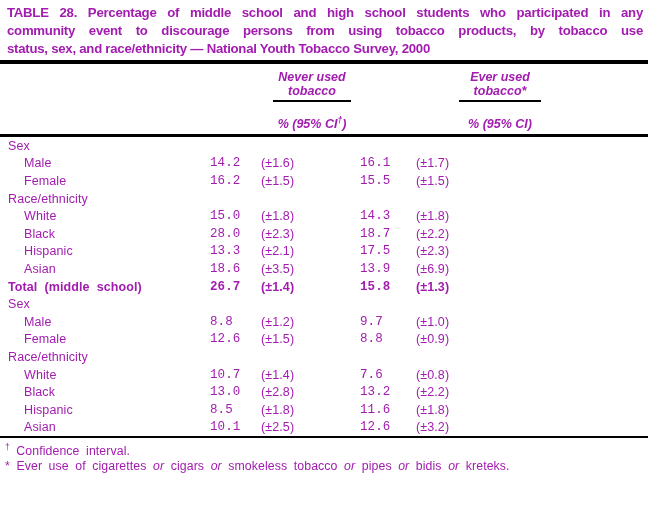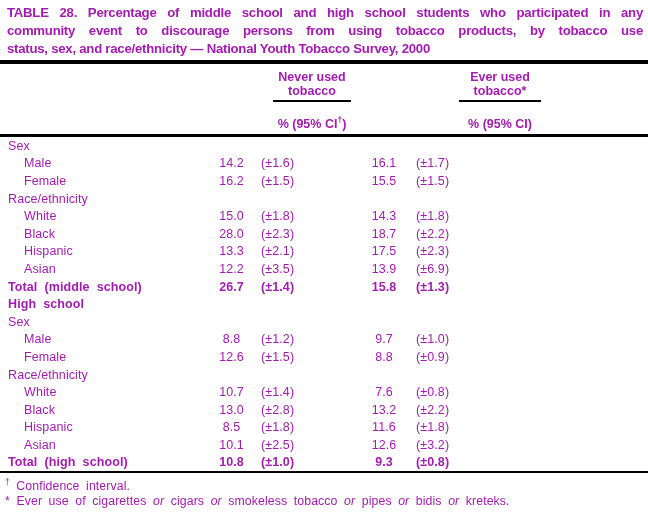--- a/index.html
+++ b/index.html
@@ -27,20 +27,21 @@
     table-layout: fixed;
     margin-top: 2px;
     border-top: 4px solid #000;
   }
   thead th {
     border-bottom: 3.5px solid #000;
     vertical-align: top;
     font-size: 12.5px;
     font-weight: bold;
     padding: 6px 0 3px 0;
+    font-style: italic;
   }
   th.grp div { text-align: center; line-height: 14px; white-space: nowrap; }
   th.grp1 { padding-left: 54px; }
   th.grp2 { padding-right: 8px; }
   .spanner {
     display: inline-block;
     border-bottom: 2px solid #000;
     padding: 0 15px 2px 15px;
   }
   .sub { margin-top: 15px; }
@@ -49,21 +50,21 @@
     font-size: 12.5px;
     height: 17.6px;
     padding: 0;
     vertical-align: middle;
     white-space: nowrap;
     word-spacing: 3.5px;
     letter-spacing: 0.1px;
   }
   td.stub { padding-left: 8px; }
   tr.data td.stub { padding-left: 24px; }
-  td.val { text-align: center; padding-right: 2px; }
+  td.val { text-align: left; padding-right: 2px; font-family: Liberation Mono, monospace; }
   td.ci  { text-align: left; padding-left: 6px; }
   tr.section td, tr.total td { font-weight: bold; }
   tbody tr:last-child td { border-bottom: 2.5px solid #000; }
   
   .footnotes {
     padding: 6px 8px 0 5px;
     font-size: 12.3px;
     line-height: 15px;
     word-spacing: 3px;
     letter-spacing: 0.1px;
@@ -149,39 +150,32 @@
         </tr>
         <tr class="data">
           <td class="stub">Hispanic</td>
           <td class="val">13.3</td>
           <td class="ci">(±2.1)</td>
           <td class="val">17.5</td>
           <td class="ci">(±2.3)</td>
         </tr>
         <tr class="data">
           <td class="stub">Asian</td>
-          <td class="val">12.2</td>
+          <td class="val">18.6</td>
           <td class="ci">(±3.5)</td>
           <td class="val">13.9</td>
           <td class="ci">(±6.9)</td>
         </tr>
         <tr class="total">
           <td class="stub">Total (middle school)</td>
           <td class="val">26.7</td>
           <td class="ci">(±1.4)</td>
           <td class="val">15.8</td>
           <td class="ci">(±1.3)</td>
         </tr>
-        <tr class="section">
-          <td class="stub">High school</td>
-          <td class="val"></td>
-          <td class="ci"></td>
-          <td class="val"></td>
-          <td class="ci"></td>
-        </tr>
         <tr class="group">
           <td class="stub">Sex</td>
           <td class="val"></td>
           <td class="ci"></td>
           <td class="val"></td>
           <td class="ci"></td>
         </tr>
         <tr class="data">
           <td class="stub">Male</td>
           <td class="val">8.8</td>
@@ -224,27 +218,20 @@
           <td class="val">11.6</td>
           <td class="ci">(±1.8)</td>
         </tr>
         <tr class="data">
           <td class="stub">Asian</td>
           <td class="val">10.1</td>
           <td class="ci">(±2.5)</td>
           <td class="val">12.6</td>
           <td class="ci">(±3.2)</td>
         </tr>
-        <tr class="total">
-          <td class="stub">Total (high school)</td>
-          <td class="val">10.8</td>
-          <td class="ci">(±1.0)</td>
-          <td class="val">9.3</td>
-          <td class="ci">(±0.8)</td>
-        </tr>
       </tbody>
   </table>
 
   <div class="footnotes">
     <div class="fn"><sup>†</sup><span> Confidence interval.</span></div>
     <div class="fn"><span>* Ever use of cigarettes </span><span class="it">or</span><span> cigars </span><span class="it">or</span><span> smokeless tobacco </span><span class="it">or</span><span> pipes </span><span class="it">or</span><span> bidis </span><span class="it">or</span><span> kreteks.</span></div>
   </div>
 
 </div>
 

